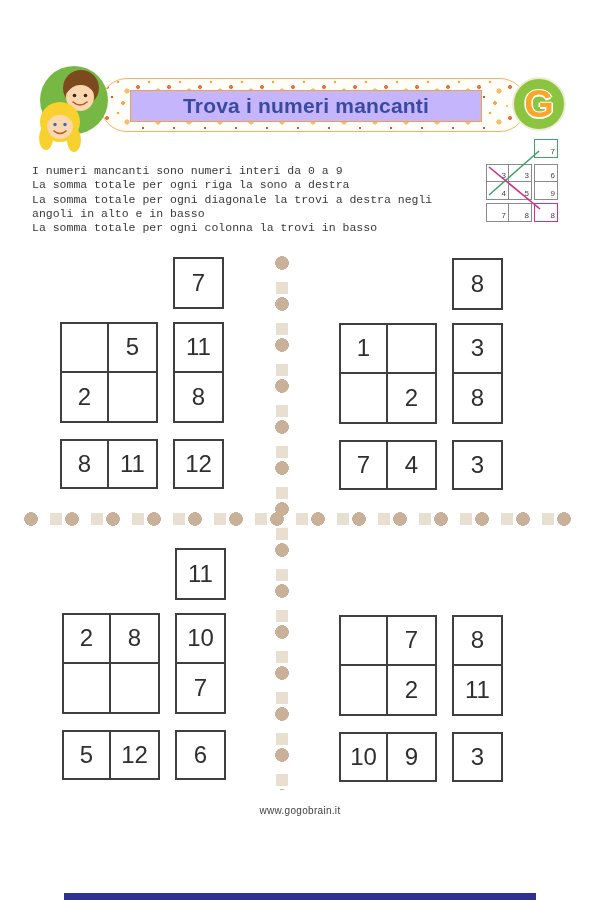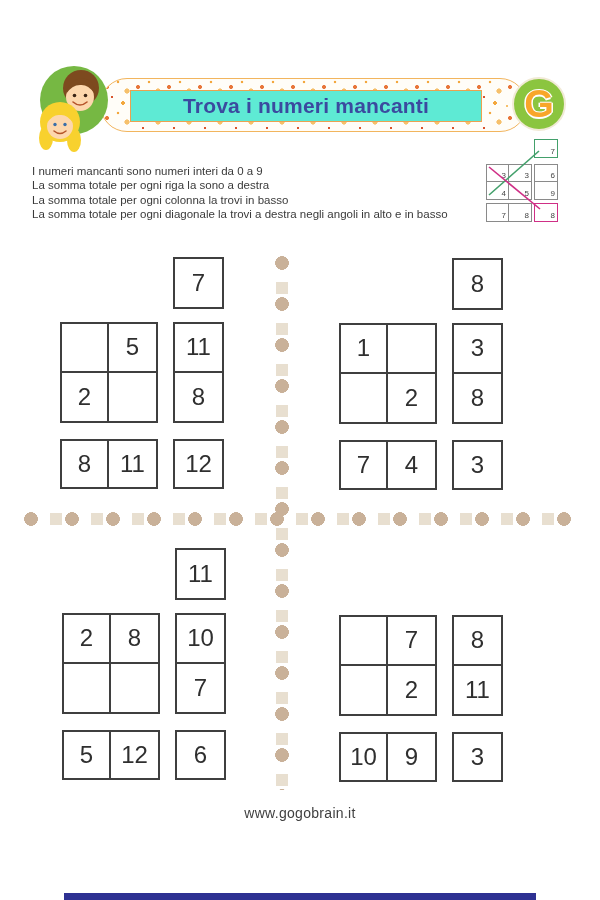--- a/index.html
+++ b/index.html
@@ -17,40 +17,40 @@
       radial-gradient(circle 2.2px at 6px 8px,  #e8763a 85%, transparent),
       radial-gradient(circle 1.6px at 17px 3px, #f3a73d 85%, transparent),
       radial-gradient(circle 2.8px at 26px 12px,#f6c06b 85%, transparent),
       radial-gradient(circle 1.4px at 11px 18px,#d8542e 85%, transparent),
       radial-gradient(circle 2px   at 22px 24px,#f3a73d 85%, transparent),
       radial-gradient(circle 1.5px at 3px 27px, #f6c06b 85%, transparent);
     background-size:31px 31px;
   }
   .title-box {
     position:absolute; left:130px; top:90px; width:352px; height:32px;
-    background:#5eead4; border:1px solid #eba24f; box-sizing:border-box;
+    background:#c4b5fd; border:1px solid #eba24f; box-sizing:border-box;
     display:flex; align-items:center; justify-content:center;
   }
   .title-box span {
     font-size:21px; font-weight:bold; color:#3b4a9f; letter-spacing:.2px;
   }
   .logo-svg { position:absolute; left:24px; top:58px; width:100px; height:110px; }
   .g-badge {
     position:absolute; left:512px; top:77px; width:54px; height:54px;
     border-radius:50%; background:#8bc53f; border:2px solid #f1ead6;
     box-sizing:border-box; display:flex; align-items:center; justify-content:center;
   }
   .g-badge span {
     font-size:38px; font-weight:bold; color:#f8a62a;
     text-shadow:-1.5px 0 #fff, 1.5px 0 #fff, 0 -1.5px #fff, 0 1.5px #fff;
   }
 
   
   .instructions { position:absolute; left:32px; top:164px; width:440px; }
-  .instructions p { margin:0; font-size:11.5px; line-height:14.3px; color:#3a3a3a; }
+  .instructions p { margin:0; font-size:11.5px; line-height:14.3px; color:#3a3a3a;font-family:Liberation Mono, monospace; }
 
   
   .example { position:absolute; left:482px; top:137px; width:82px; height:92px; }
   .ex-box {
     position:absolute; border:1px solid #8a8a8a; background:#fff; box-sizing:border-box;
     display:flex; align-items:flex-end; justify-content:flex-end;
     font-size:8px; color:#444; padding:0 2px 1px 0;
   }
   .ex-grid { position:absolute; left:4px; top:27px; width:46px; height:36px;
     display:grid; grid-template-columns:1fr 1fr; grid-template-rows:1fr 1fr;
@@ -118,21 +118,21 @@
       radial-gradient(circle closest-side at 7px 7px, #c9b199 95%, transparent 100%),
       linear-gradient(180deg, transparent 0, transparent 26px, #e8dfd0 26px, #e8dfd0 38px, transparent 38px);
     background-size:14px 41px, 12px 41px;
     background-position:0 0, 1px 0;
     background-repeat:repeat-y;
   }
 
   
   .footer {
     position:absolute; left:0; top:805px; width:600px; text-align:center;
-    font-size:14px; color:#3f3f3f; letter-spacing:.3px;
+    font-size:10px; color:#3f3f3f; letter-spacing:.3px;
   }
   .bottom-bar {
     position:absolute; left:64px; top:893px; width:472px; height:7px; background:#2e3192;
   }
 </style>
 </head>
 <body>
 
 <div class="band"></div>
 
@@ -160,22 +160,22 @@
   <path d="M30,73 Q36,78 42,73" stroke="#b5542a" stroke-width="1.5" fill="none" stroke-linecap="round"></path>
 </svg>
 
 <div class="g-badge">
   <span>G</span>
 </div>
 
 <div class="instructions">
   <p>I numeri mancanti sono numeri interi da 0 a 9</p>
   <p>La somma totale per ogni riga la sono a destra</p>
+  <p>La somma totale per ogni diagonale la trovi a destra negli angoli in alto e in basso</p>
   <p>La somma totale per ogni colonna la trovi in basso</p>
-  <p>La somma totale per ogni diagonale la trovi a destra negli angoli in alto e in basso</p>
 </div>
 
 <div class="example">
   <div class="ex-box ex-green">7</div>
   <div class="ex-grid">
     <div class="ex-cell">3</div>
     <div class="ex-cell">3</div>
     <div class="ex-cell">4</div>
     <div class="ex-cell">5</div>
   </div>

